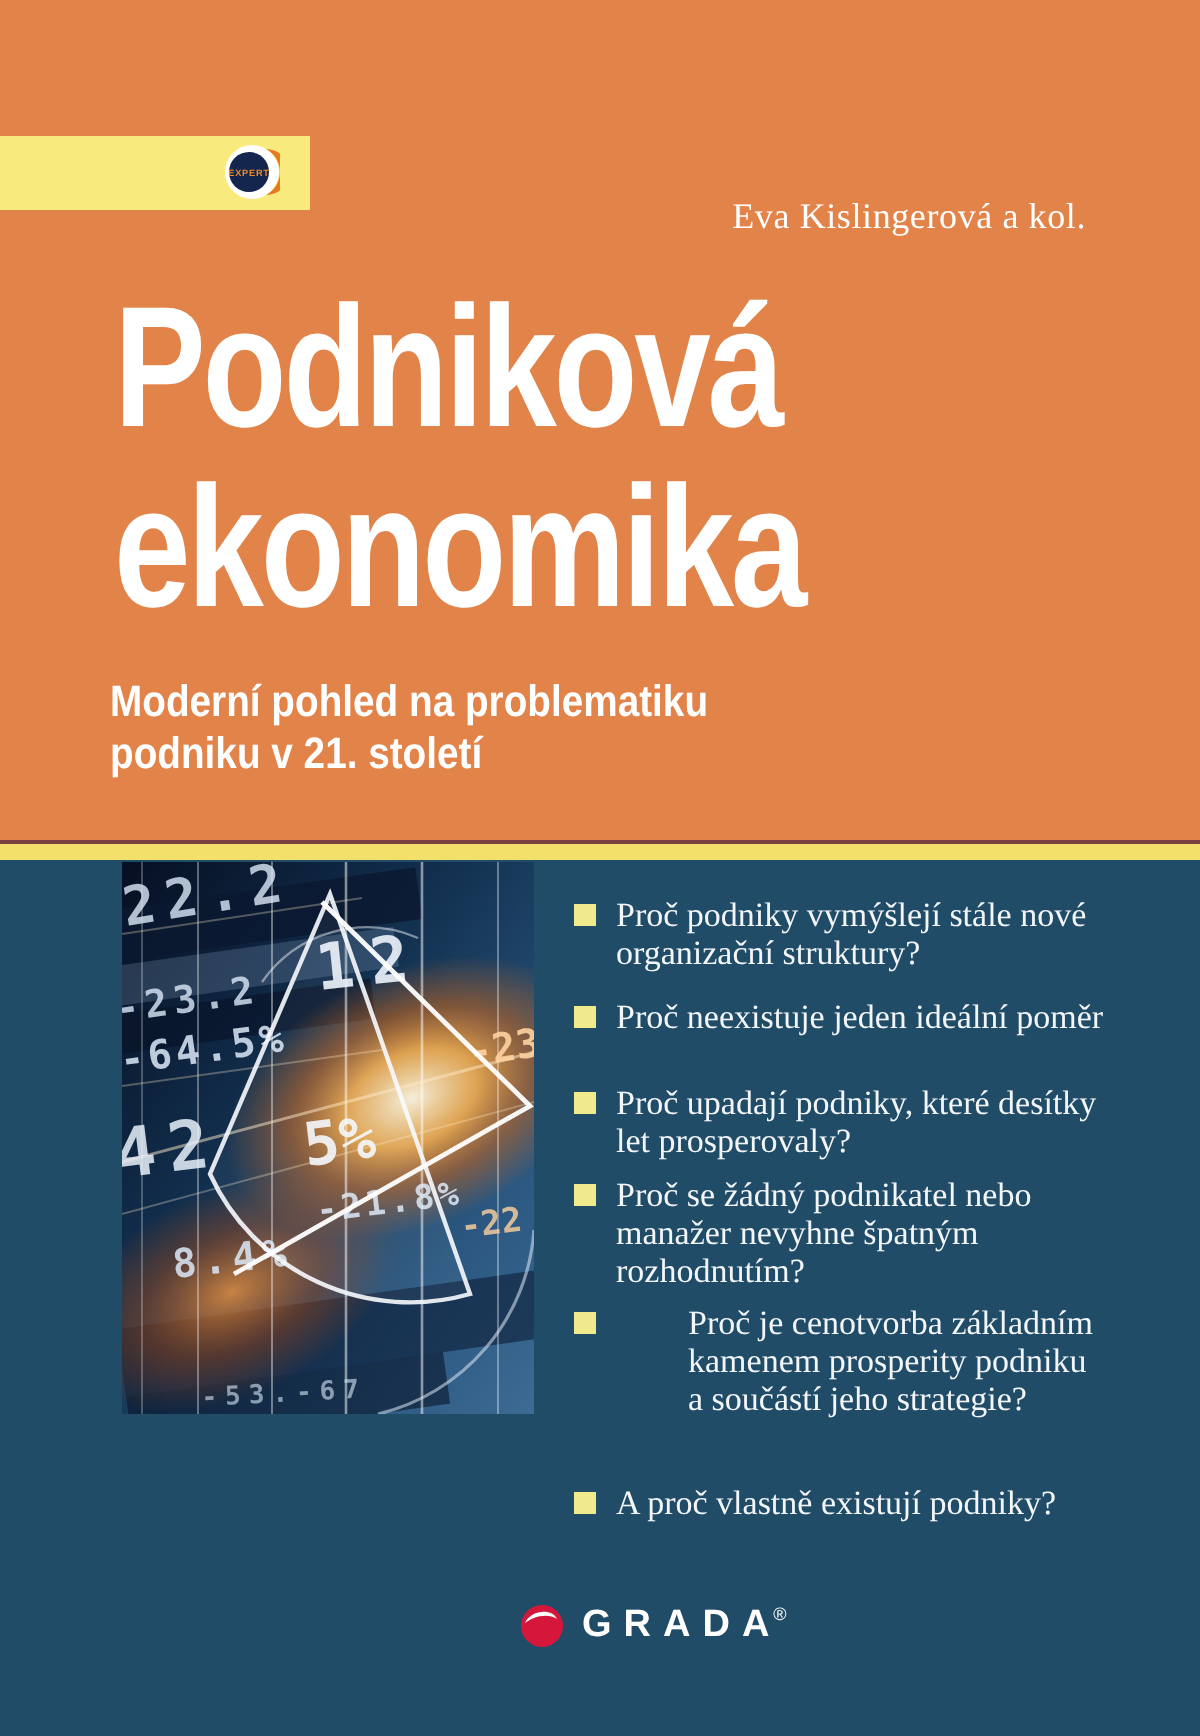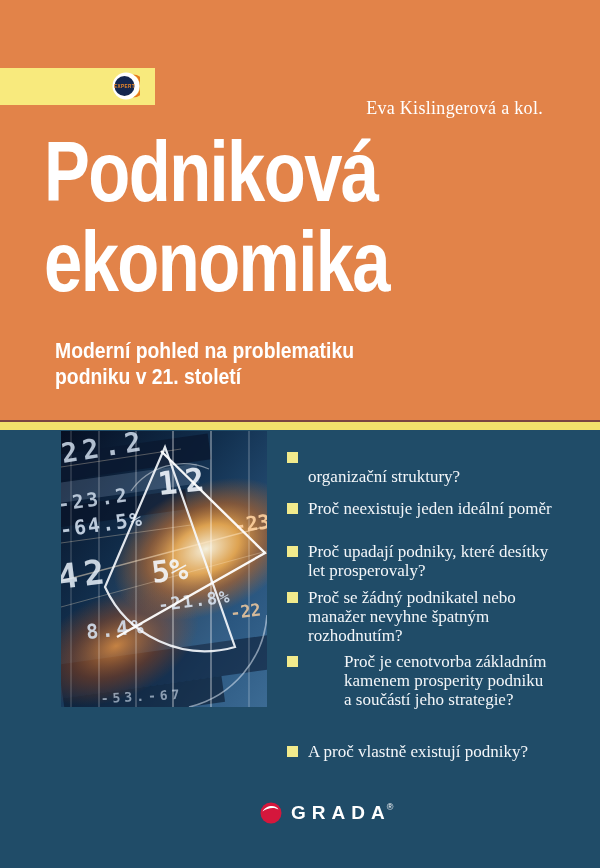--- a/index.html
+++ b/index.html
@@ -8,21 +8,21 @@
     background:#14b8a6;font-family:"Liberation Sans",sans-serif;
   }
   
   .top-panel{position:absolute;left:0;top:0;width:600px;height:420px;background:#e28349;}
   .expert-band{position:absolute;left:0;top:68px;width:155px;height:37px;background:#f8ea7d;}
   .expert-logo{position:absolute;left:112px;top:4px;width:28px;height:28px;}
   .author{
     position:absolute;top:98px;right:57px;
     font-family:"Liberation Serif",serif;font-size:18px;color:#ffffff;letter-spacing:.3px;
   }
-  .title{position:absolute;left:44px;top:126px;margin:0;color:#ffffff;font-weight:bold;}
+  .title{position:absolute;left:44px;top:126px;margin:13px;color:#ffffff;font-weight:bold;}
   .title .t-line{
     display:block;font-size:86px;line-height:90px;letter-spacing:-2px;
     transform:scaleX(.80);transform-origin:left center;white-space:nowrap;
   }
   .subtitle{position:absolute;left:55px;top:338px;color:#ffffff;font-weight:bold;}
   .subtitle .s-line{
     display:block;font-size:22px;line-height:26px;
     transform:scaleX(.88);transform-origin:left center;white-space:nowrap;
   }
   
@@ -160,21 +160,21 @@
       <path d="M 104 16 L 44 156 A 110 110 0 0 0 174 216 Z" fill="rgba(255,255,255,0.05)" stroke="#f8fbff" stroke-width="2.2" opacity="0.9"></path>
       <path d="M 100 20 L 204 122 L 56 206" fill="none" stroke="#ffffff" stroke-width="2.4" opacity="0.95"></path>
       <path d="M 128 276 A 102 102 0 0 0 206 184" fill="none" stroke="#dce8f4" stroke-width="1.6" opacity="0.55"></path>
       <path d="M 70 60 A 64 64 0 0 1 148 38" fill="none" stroke="#ffffff" stroke-width="1.2" opacity="0.45"></path>
     </svg>
 
     <ul class="bullets">
       <li>
         <span class="bullet-square"></span>
         <div class="bullet-text">
-          <br>
+          <span>Proč podniky vymýšlejí stále nové</span><br>
           <span>organizační struktury?</span>
         </div>
       </li>
       <li>
         <span class="bullet-square"></span>
         <div class="bullet-text">
           <span>Proč neexistuje jeden ideální poměr</span><br>
         </div>
       </li>
       <li>

